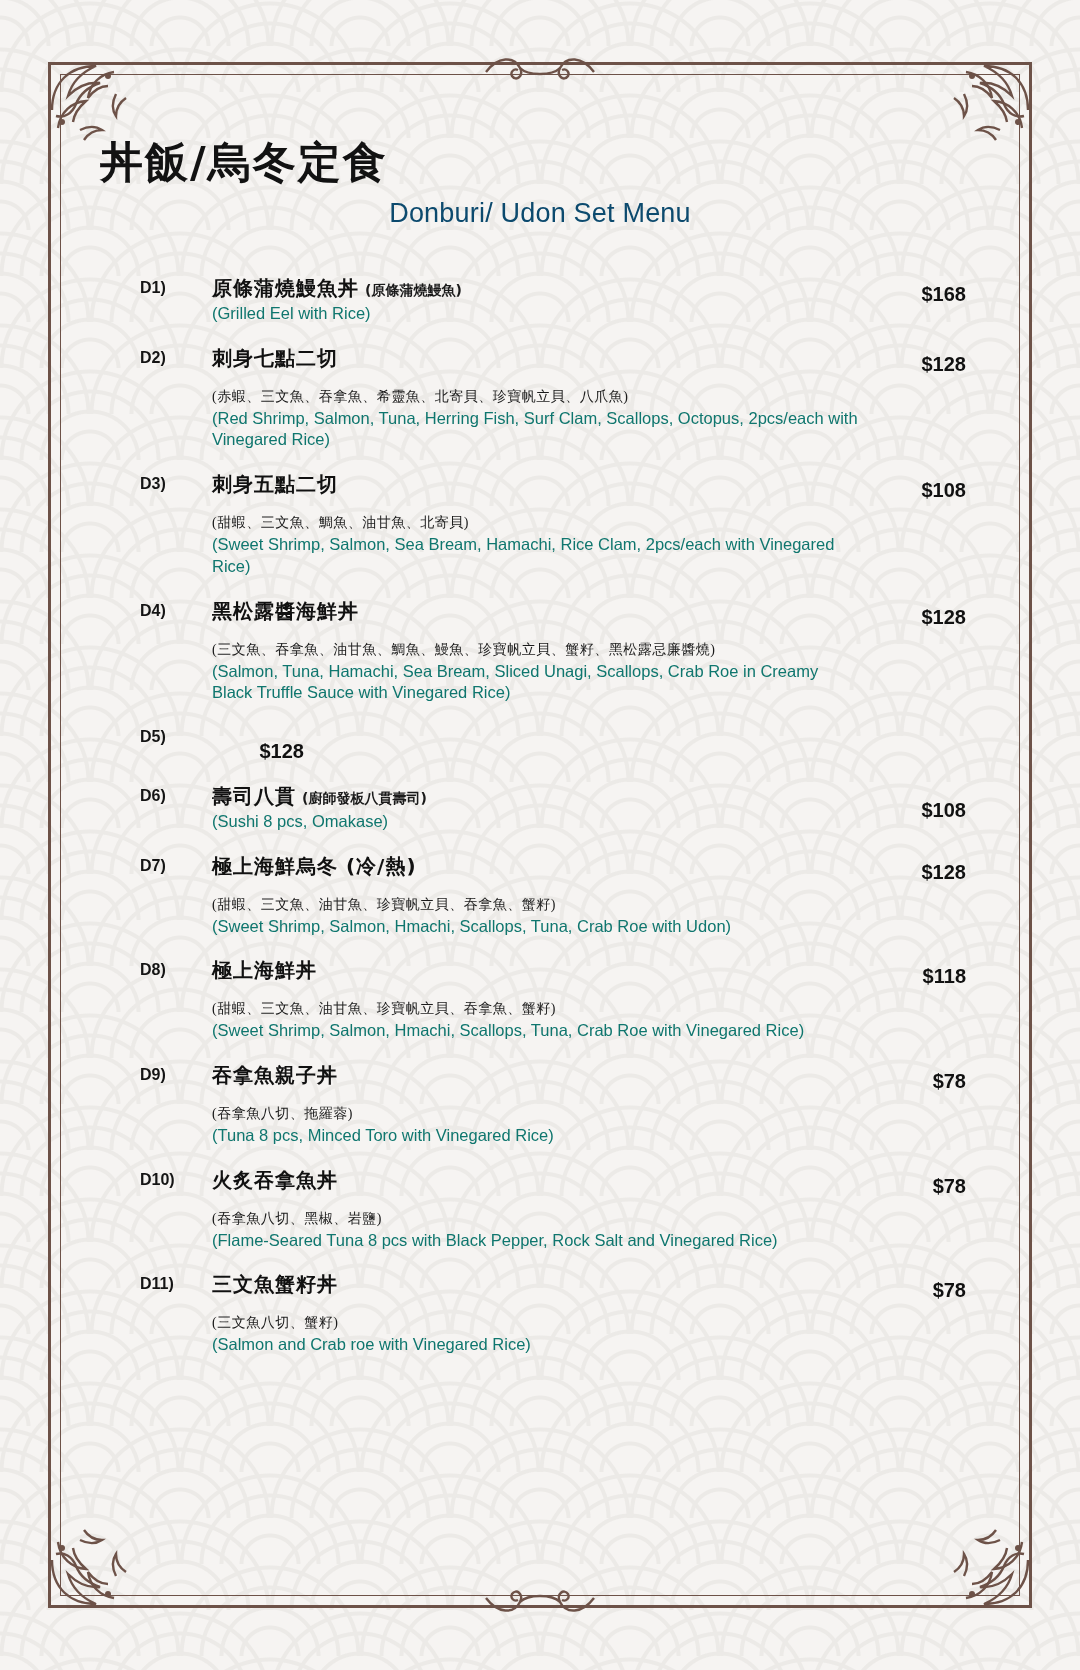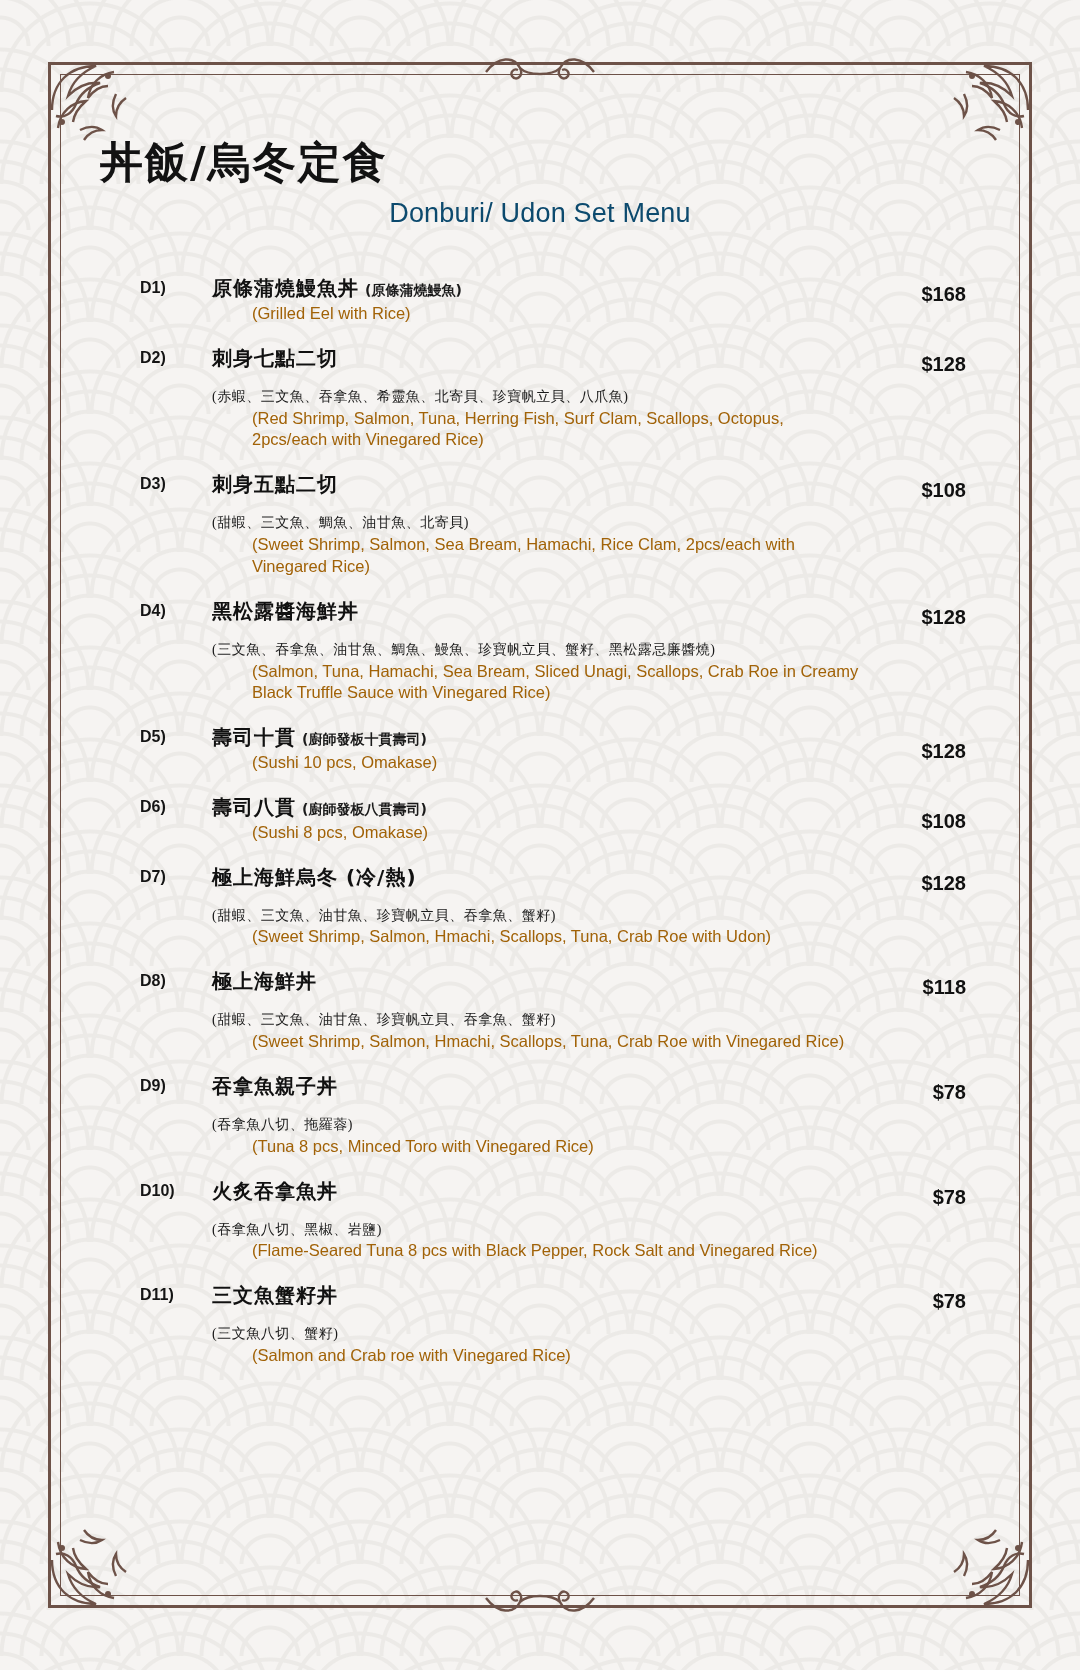--- a/index.html
+++ b/index.html
@@ -164,24 +164,23 @@
   .desc-zh {
     font-size: 14px;
     color: #1a1a1a;
     margin-top: 16px;
     letter-spacing: 0.5px;
     line-height: 1.35;
     font-family: Liberation Serif, serif;
   }
   .desc-en {
     font-size: 16.5px;
-    color: #a16207;
+    color: #0f766e;
     margin-top: 1px;
     line-height: 1.32;
-    margin-left: 40px;
   }
   .item-price {
     flex: 0 0 auto;
     width: 92px;
     text-align: right;
     font-size: 20px;
     font-weight: 700;
     color: #111;
     padding-top: 8px;
   }
@@ -306,27 +305,20 @@
             <span class="name-zh">黑松露醬海鮮丼</span>
           </div>
           <div class="desc-zh">(三文魚、吞拿魚、油甘魚、鯛魚、鰻魚、珍寶帆立貝、蟹籽、黑松露忌廉醬燒)</div>
           <div class="desc-en">(Salmon, Tuna, Hamachi, Sea Bream, Sliced Unagi, Scallops, Crab Roe in Creamy Black Truffle Sauce with Vinegared Rice)</div>
         </div>
         <div class="item-price">$128</div>
       </div>
 
       <div class="item pad-price">
         <div class="item-code">D5)</div>
-        <div class="item-body">
-          <div class="name-line">
-            <span class="name-zh">壽司十貫</span>
-            <span class="name-zh-sub">(廚師發板十貫壽司)</span>
-          </div>
-          <div class="desc-en">(Sushi 10 pcs, Omakase)</div>
-        </div>
         <div class="item-price">$128</div>
       </div>
 
       <div class="item pad-price">
         <div class="item-code">D6)</div>
         <div class="item-body">
           <div class="name-line">
             <span class="name-zh">壽司八貫</span>
             <span class="name-zh-sub">(廚師發板八貫壽司)</span>
           </div>

